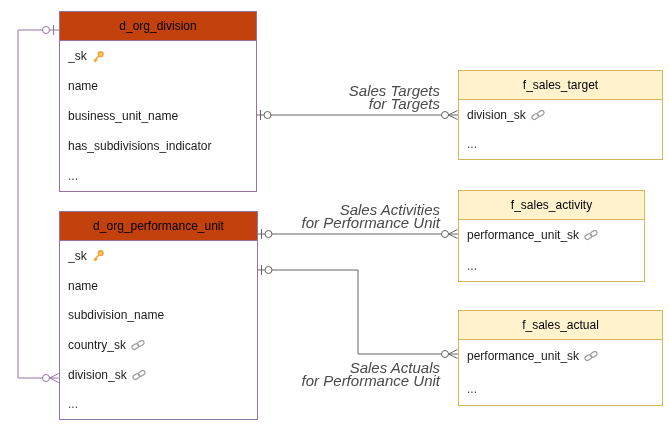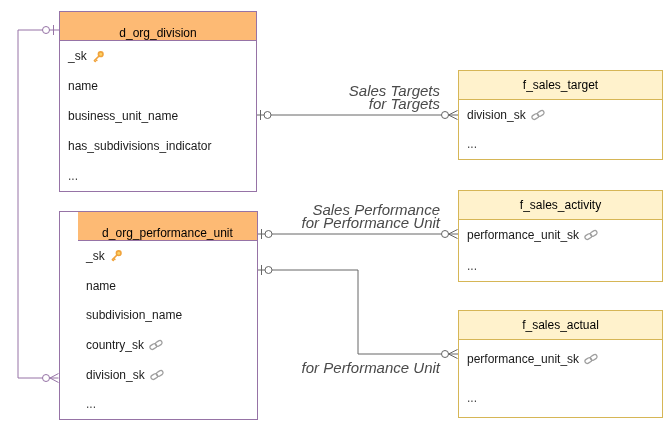--- a/index.html
+++ b/index.html
@@ -19,21 +19,21 @@
     font-size:12px;color:#1a1a1a;
   }
   .er-table.dim{border:1px solid #9673a6;}
   .er-table.fact{border:1px solid #d6b656;}
   .er-header{
     box-sizing:border-box;
     height:29px;flex:0 0 29px;
     display:flex;align-items:center;justify-content:center;
     font-size:12px;color:#000;
   }
-  .dim .er-header{background:#fdba74;border-bottom:1px solid #9673a6;align-items:flex-end;}
+  .dim .er-header{background:#c2410c;border-bottom:1px solid #9673a6;}
   .fact .er-header{background:#fff2cc;border-bottom:1px solid #d6b656;}
   .er-row{
     flex:1 1 auto;
     display:flex;align-items:center;
     padding:0 8px;gap:5px;
     white-space:nowrap;
   }
   .er-row .fname{color:#1a1a1a;}
   .er-row.ellipsis .fname{color:#444;}
   .icon{display:inline-flex;align-items:center;flex:0 0 auto;}
@@ -42,24 +42,24 @@
     right:229px;
     text-align:right;
     font-style:italic;
     font-size:15px;line-height:13px;
     color:#4a4a4a;
     white-space:nowrap;
   }
   .rel-label span{display:block;}
   
   #t-division {left:59px; top:11px; width:198px; height:181px;}
-  #t-perf     {left:59px; top:211px;width:199px; height:209px;padding-left:18px;}
+  #t-perf     {left:59px; top:211px;width:199px; height:209px;}
   #t-target   {left:458px;top:70px; width:205px; height:90px;text-align:center;}
-  #t-activity {left:458px;top:190px;width:205px; height:92px;}
-  #t-actual   {left:458px;top:310px;width:205px; height:108px;}
+  #t-activity {left:458px;top:190px;width:187px; height:92px;}
+  #t-actual   {left:458px;top:310px;width:205px; height:96px;}
   #lbl-targets   {top:84px;}
   #lbl-activities{top:203px;}
   #lbl-actuals   {top:361px;}
 </style>
 </head>
 <body>
 
 <div class="canvas">
 
   <svg class="wires" width="669" height="431" viewBox="0 0 669 431">
@@ -218,20 +218,21 @@
     <div class="er-row ellipsis">
       <span class="fname">...</span>
     </div>
   </div>
 
   <div class="rel-label" id="lbl-targets">
     <span>Sales Targets</span>
     <span>for Targets</span>
   </div>
   <div class="rel-label" id="lbl-activities">
-    <span>Sales Performance</span>
+    <span>Sales Activities</span>
     <span>for Performance Unit</span>
   </div>
   <div class="rel-label" id="lbl-actuals">
+    <span>Sales Actuals</span>
     <span>for Performance Unit</span>
   </div>
 
 </div>
 
 </body></html>

